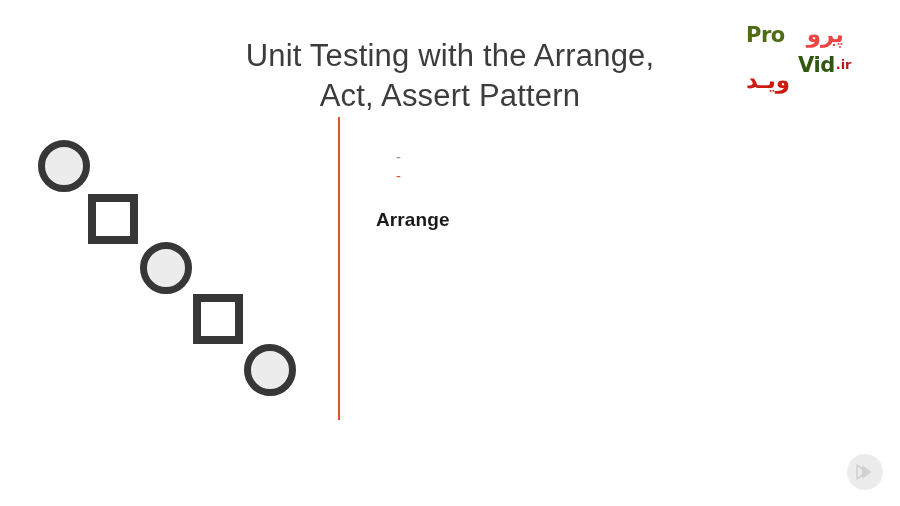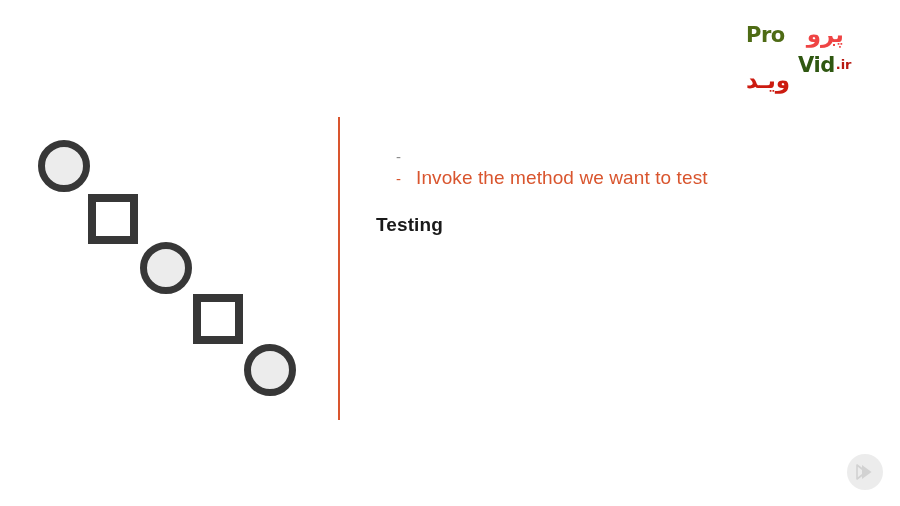--- a/index.html
+++ b/index.html
@@ -151,20 +151,22 @@
     display: flex;
     align-items: center;
     justify-content: center;
   }
 </style>
 </head>
 <body>
 
 <div class="slide">
 
+  <div class="slide-title">Unit Testing with the Arrange,
+Act, Assert Pattern</div>
 
   <div class="logo">
     <div class="logo-row top">
       <span class="logo-latin green">Pro</span>
       <span class="logo-fa orange">پرو</span>
     </div>
     <div class="logo-row bottom">
       <span class="logo-fa red">ویـد</span>
       <span class="logo-latin dark">Vid</span>
       <span class="logo-suffix">.ir</span>
@@ -182,24 +184,23 @@
   <div class="divider"></div>
 
   <div class="content">
 
     <div class="sub">
       <span class="sub-dash">-</span>
     </div>
 
     <div class="sub accent">
       <span class="sub-dash">-</span>
-      <span class="sub-text accent">Invoke the method we want to test</span>
-    </div>
-
-    <div class="head spaced">Testing</div>
+    </div>
+
+    <div class="head spaced">Arrange</div>
 
   </div>
 
   <div class="next-btn">
     <svg width="20" height="18" viewBox="0 0 20 18">
       <path d="M2 2 L2 16 L11 9 Z" fill="none" stroke="#d2d2d2" stroke-width="1.6" stroke-linejoin="round"></path>
       <path d="M7 2 L7 16 L16.5 9 Z" fill="#d2d2d2"></path>
     </svg>
   </div>
 

